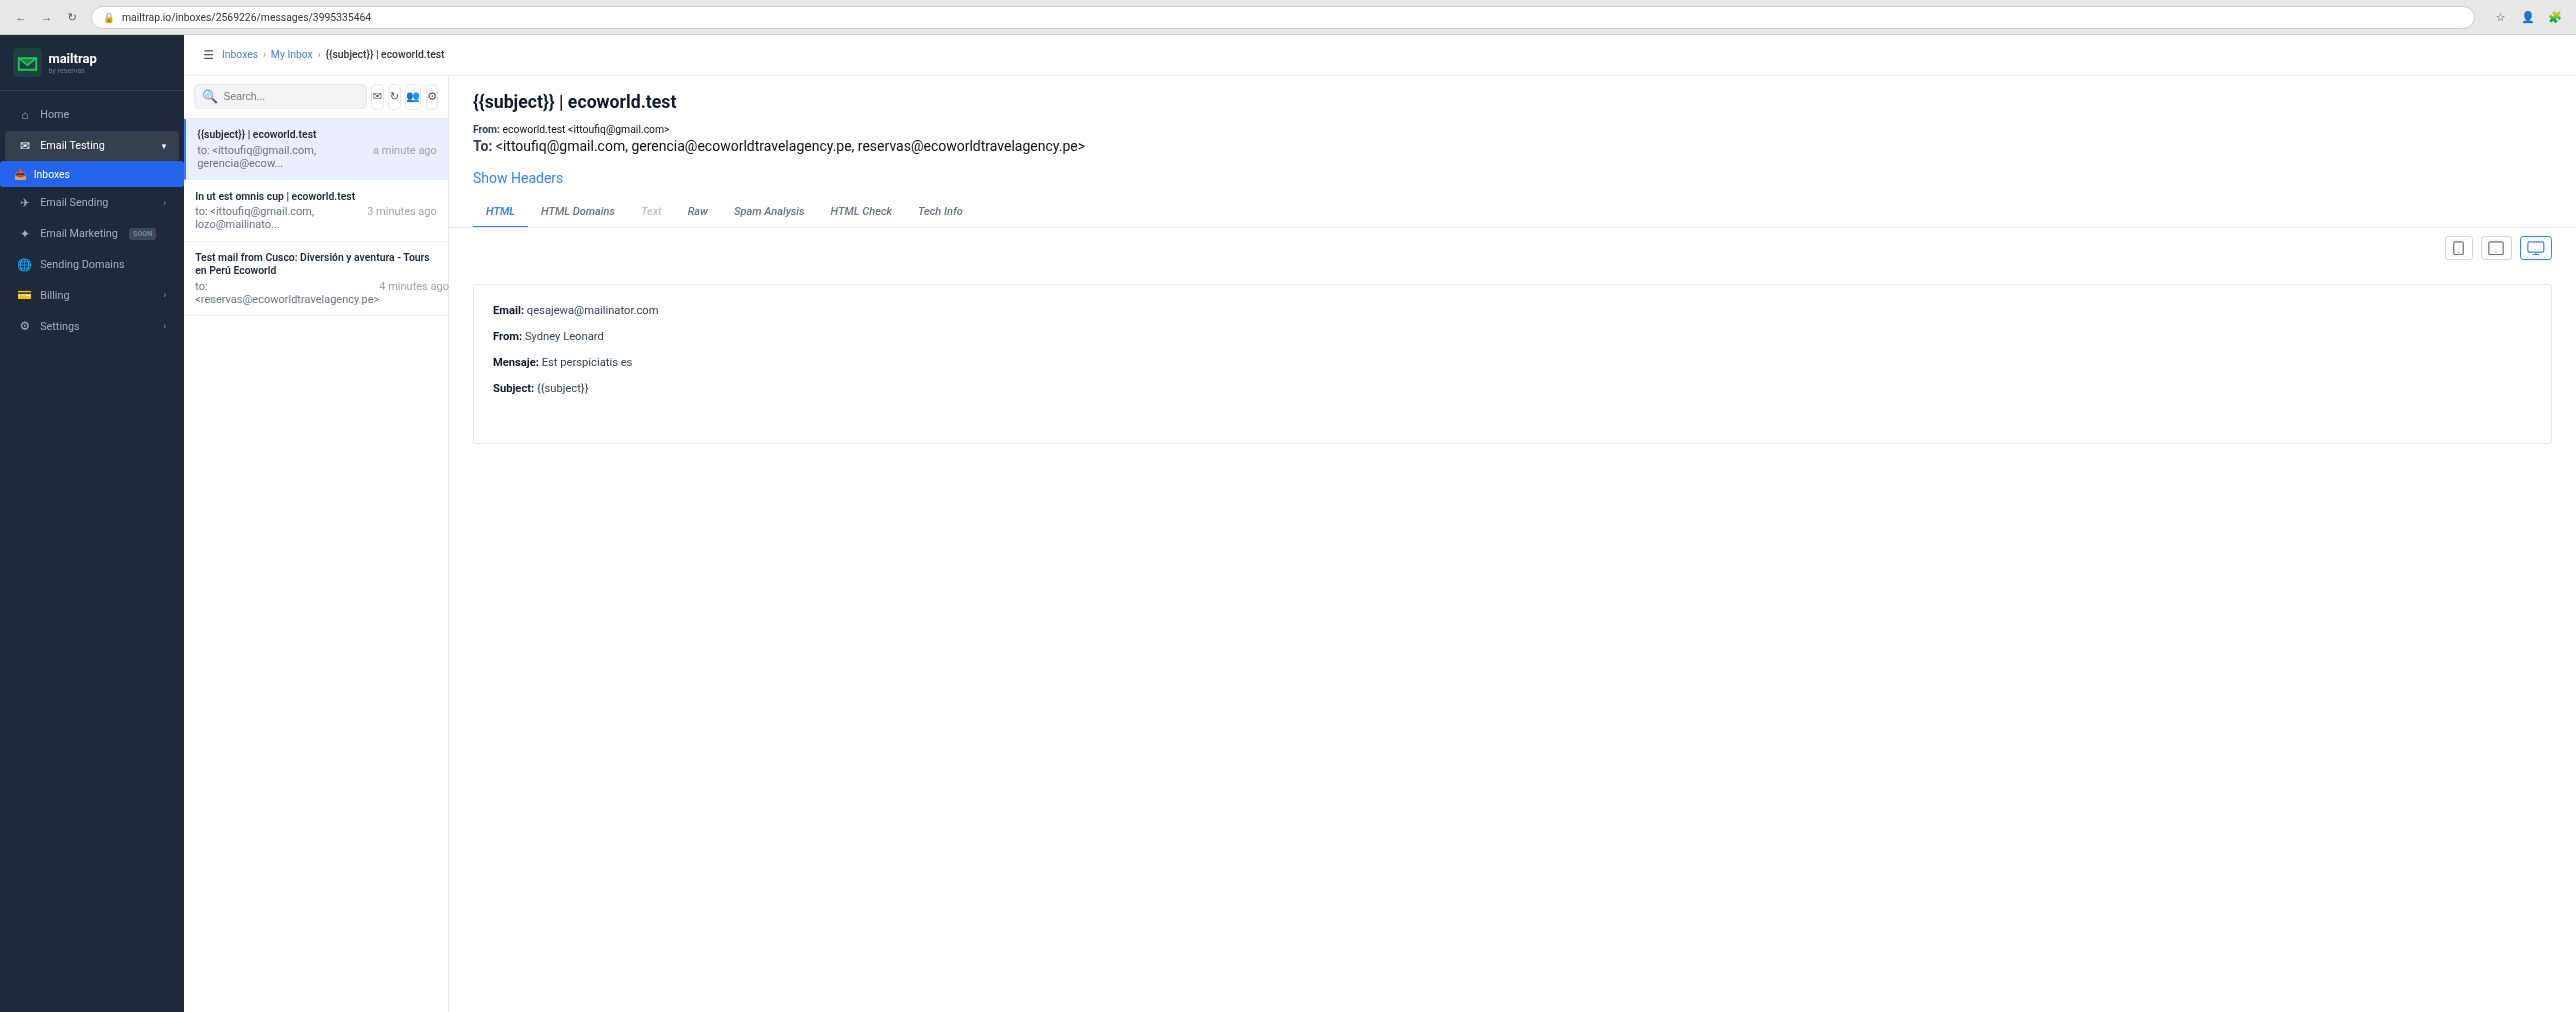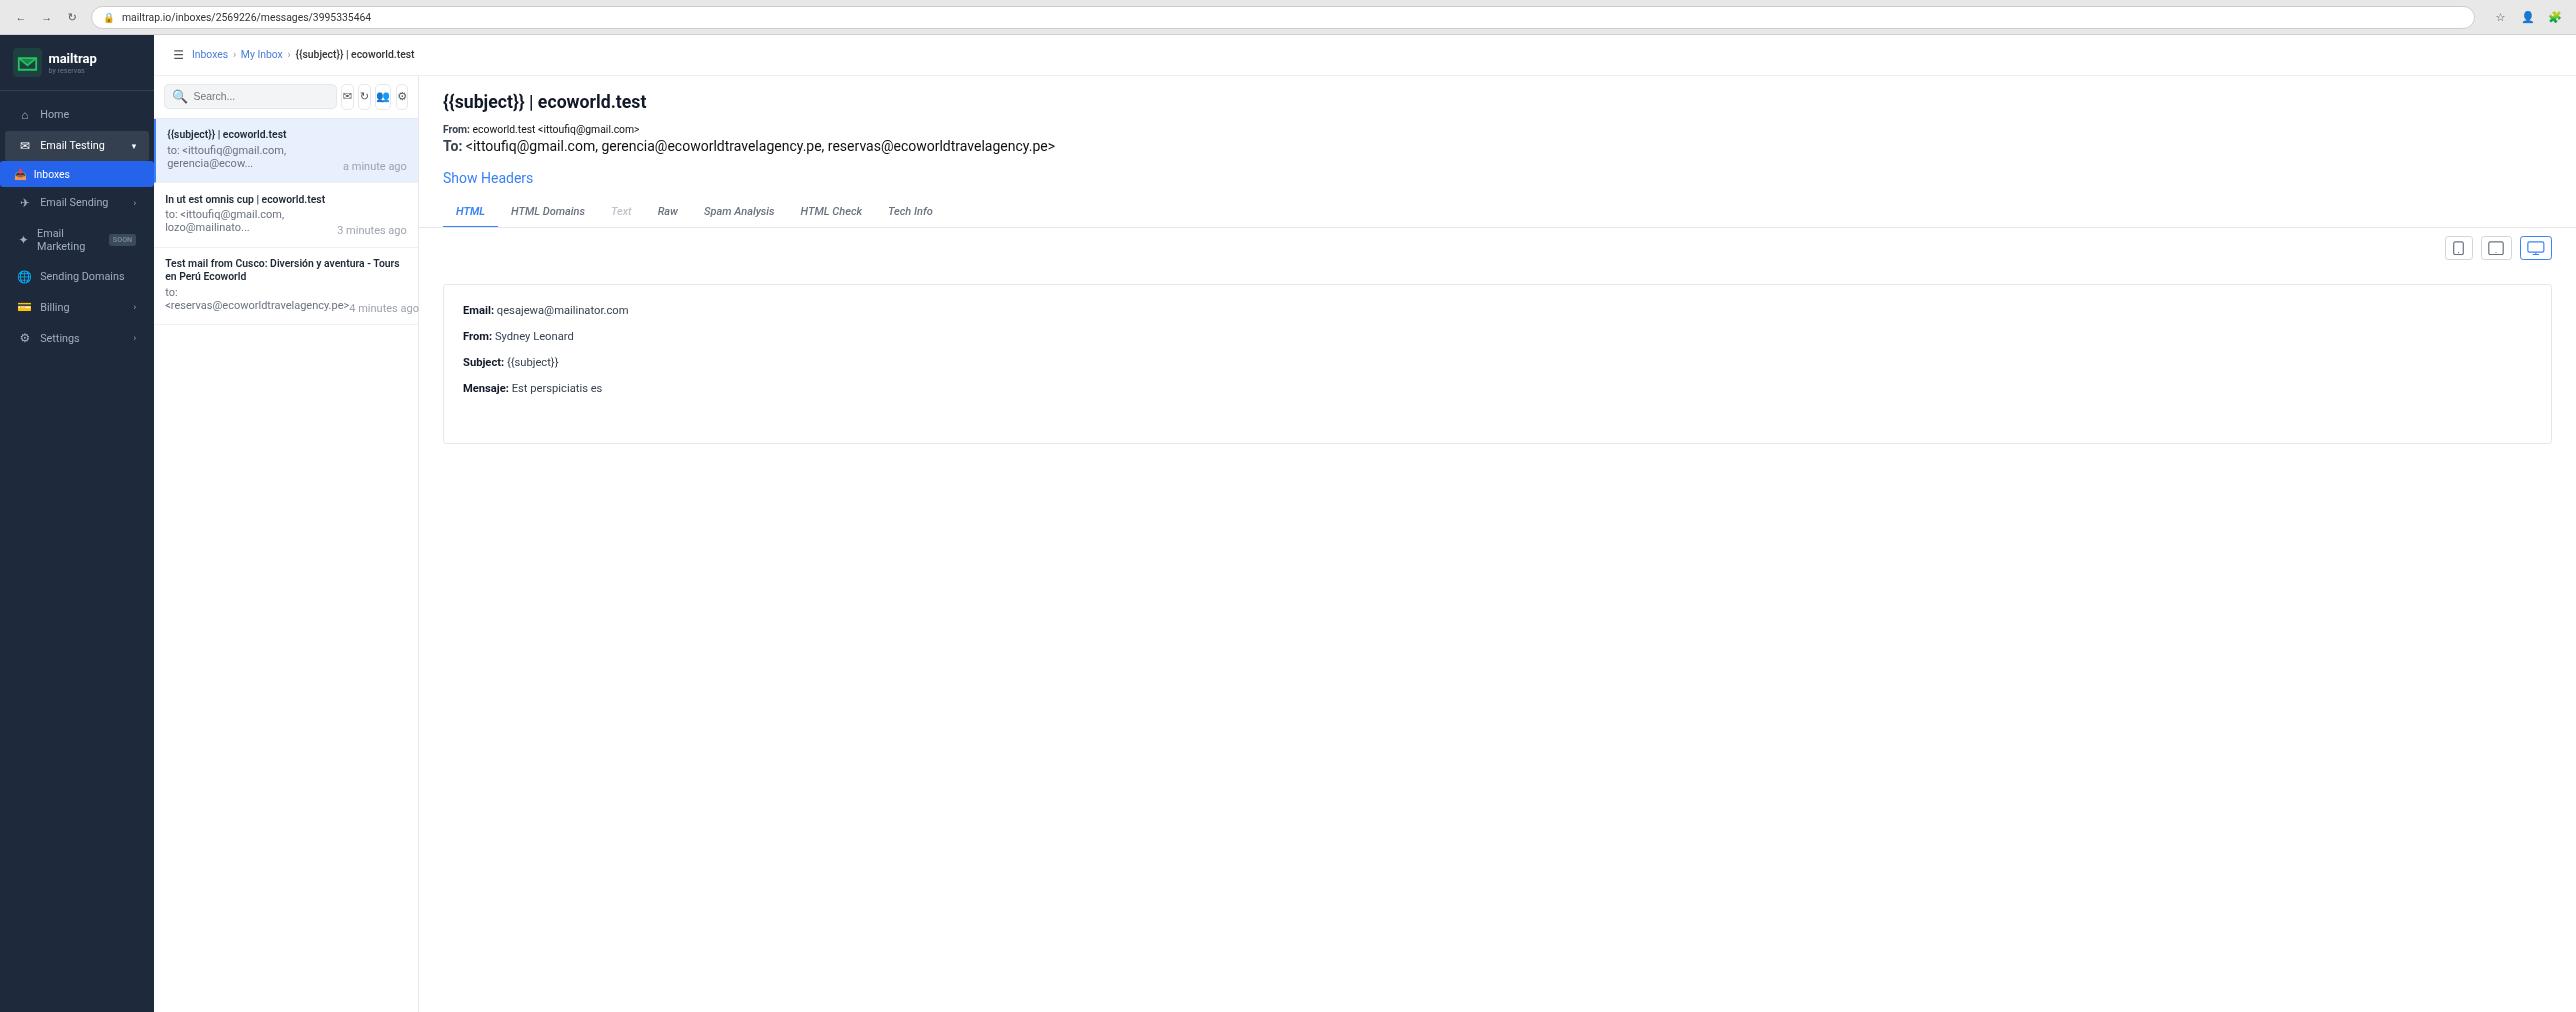--- a/index.html
+++ b/index.html
@@ -36,21 +36,21 @@
     }
     .address-bar-icon { color: #555; font-size: 9.6px; }
     .browser-actions { display: flex; gap: 4.8px; margin-left: 6.4px; }
     .browser-action-btn { background: none; border: none; cursor: pointer; width: 22.5px; height: 22.5px; display: flex; align-items: center; justify-content: center; color: #555; font-size: 11.2px; border-radius: 3.2px; }
 
     
     .app { display: flex; flex: 1; overflow: hidden; }
 
     
     .sidebar {
-      width: 154px;
+      width: 184px;
       background: #1e2a3b;
       color: #a0aec0;
       display: flex;
       flex-direction: column;
       flex-shrink: 0;
     }
     .sidebar-logo {
       padding: 13px;
       display: flex;
       align-items: center;
@@ -177,21 +177,21 @@
 
     .message-item {
       padding: 9.6px 11.2px;
       border-bottom: 0.8px solid #f0f0f0;
       cursor: pointer;
     }
     .message-item.active { background: #e8f0fe; border-left: 2.4px solid #3b82f6; }
     .message-subject { font-size: 10.4px; font-weight: 600; color: #1f2937; margin-bottom: 2.4px; }
     .message-meta { font-size: 11px; color: #6b7280; display: flex; justify-content: flex-start; }
     .message-to { color: #6b7280; }
-    .message-time { color: #9ca3af; white-space: nowrap; margin-top: 16px; }
+    .message-time { color: #9ca3af; white-space: nowrap; }
 
     
     .email-viewer {
       flex: 1;
       display: flex;
       flex-direction: column;
       overflow: hidden;
       padding: 0;
     }
     .email-header {
@@ -444,26 +444,26 @@
           <div class="email-content-box">
             <div class="email-field">
               <strong>Email:</strong>
               <span>qesajewa@mailinator.com</span>
             </div>
             <div class="email-field">
               <strong>From:</strong>
               <span>Sydney Leonard</span>
             </div>
             <div class="email-field">
+              <strong>Mensaje:</strong>
+              <span>Est perspiciatis es</span>
+            </div>
+            <div class="email-field">
               <strong>Subject:</strong>
               <span>{{subject}}</span>
             </div>
-            <div class="email-field">
-              <strong>Mensaje:</strong>
-              <span>Est perspiciatis es</span>
-            </div>
           </div>
         </div>
       </div>
     </div>
   </div>
 </div>
 
 
 </body></html>

